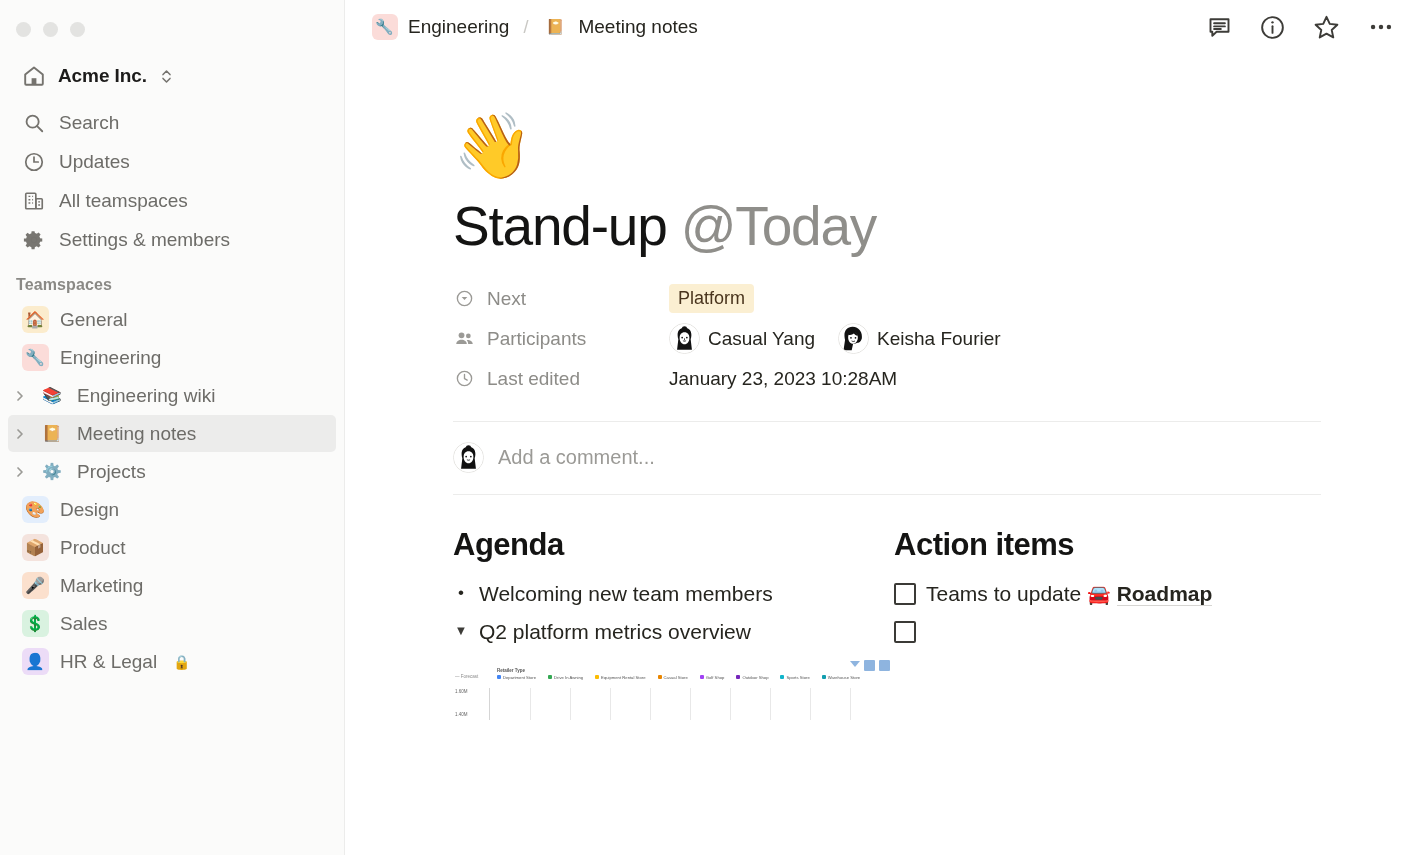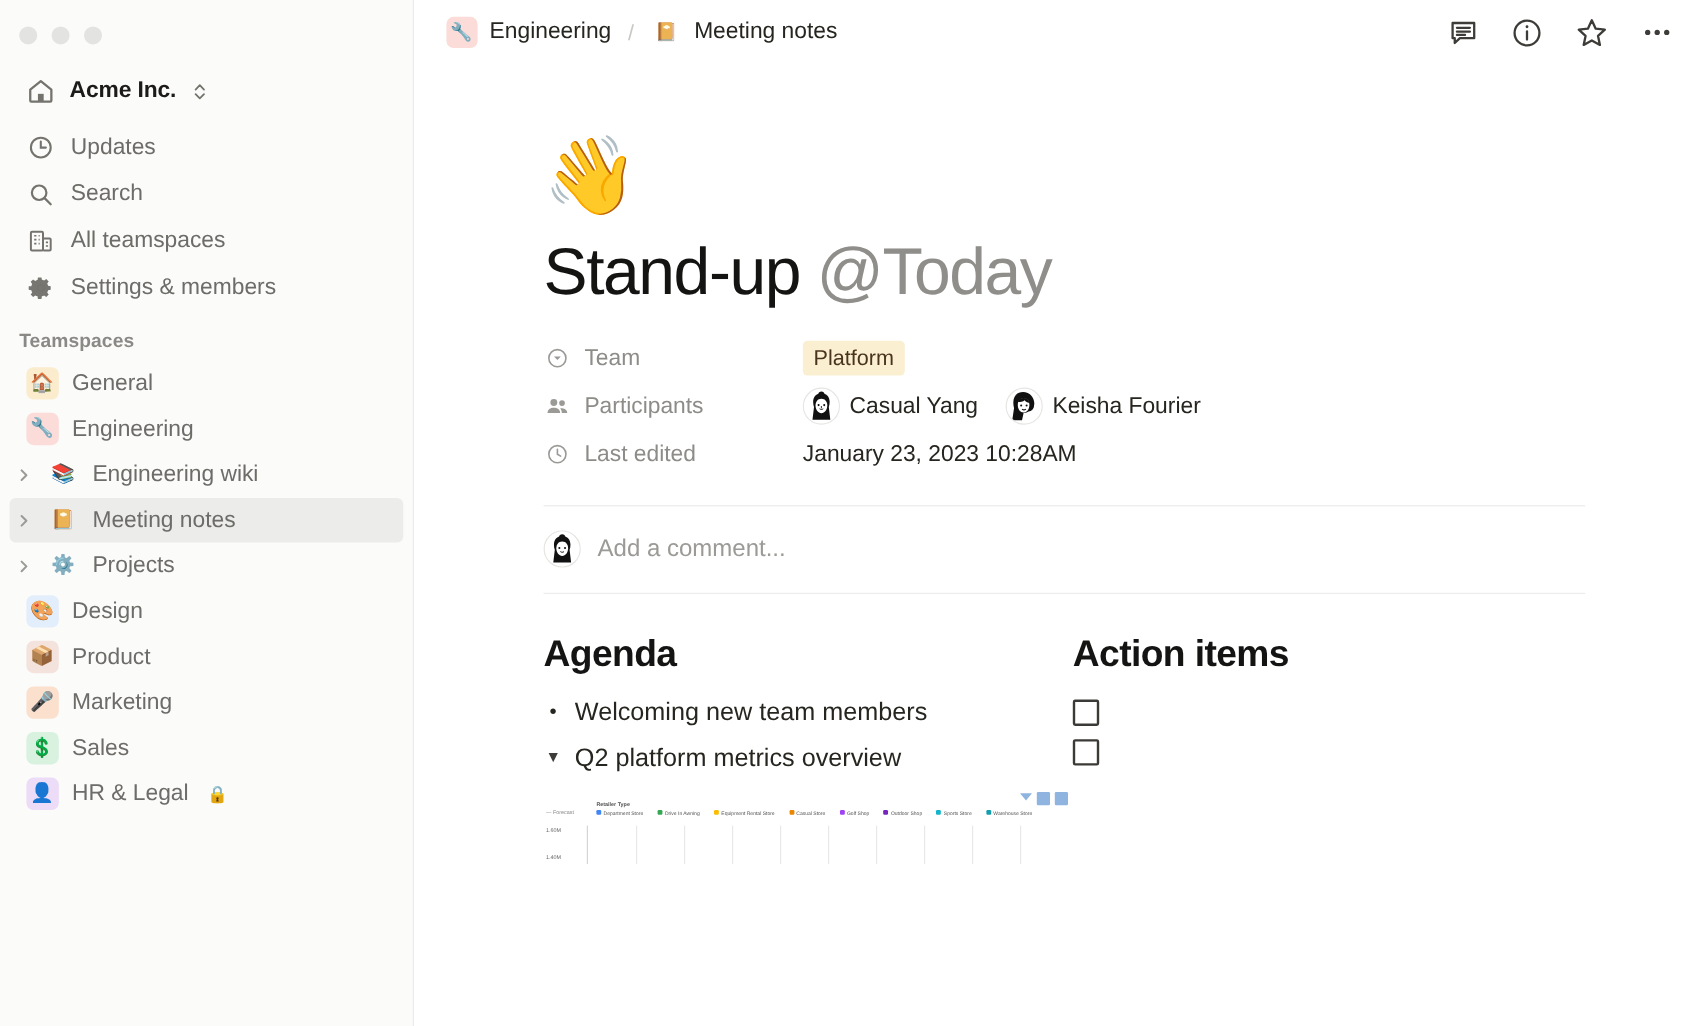--- a/index.html
+++ b/index.html
@@ -216,35 +216,35 @@
         <svg width="11" height="17" viewBox="0 0 11 17" fill="none" stroke="#75736e" stroke-width="1.5" stroke-linecap="round" stroke-linejoin="round">
           <path d="M2 6.6 5.5 3 9 6.6"></path>
             <path d="M2 10.4 5.5 14l3.5-3.6"></path>
         </svg>
       </span>
     </div>
 
     <div>
       <div class="nav-item">
         <span class="nav-icon">
+          <svg width="22" height="22" viewBox="0 0 24 24" fill="none" stroke="#75736e" stroke-width="2" stroke-linecap="round">
+            <circle cx="10.5" cy="10.5" r="6.6"></circle>
+              <path d="M15.4 15.4 21 21"></path>
+          </svg>
+        </span>
+        <span>Search</span>
+      </div>
+      <div class="nav-item">
+        <span class="nav-icon">
           <svg width="22" height="22" viewBox="0 0 24 24" fill="none" stroke="#75736e" stroke-width="1.9" stroke-linecap="round">
             <circle cx="12" cy="12" r="9"></circle>
               <path d="M12 6.6V12h4.6"></path>
           </svg>
         </span>
         <span>Updates</span>
-      </div>
-      <div class="nav-item">
-        <span class="nav-icon">
-          <svg width="22" height="22" viewBox="0 0 24 24" fill="none" stroke="#75736e" stroke-width="2" stroke-linecap="round">
-            <circle cx="10.5" cy="10.5" r="6.6"></circle>
-              <path d="M15.4 15.4 21 21"></path>
-          </svg>
-        </span>
-        <span>Search</span>
       </div>
       <div class="nav-item">
         <span class="nav-icon">
           <svg width="22" height="22" viewBox="0 0 24 24" fill="none" stroke="#75736e" stroke-width="1.8">
             <rect x="3" y="3.5" width="11" height="17" rx="1"></rect>
             <rect x="14" y="9.5" width="7" height="11" rx="1"></rect>
             <path d="M6 7h2M10 7h1M6 10.6h2M10 10.6h1M6 14.2h2M10 14.2h1M16.6 13h2M16.6 16.4h2" stroke-width="1.5"></path>
           </svg>
         </span>
         <span>All teamspaces</span>
@@ -387,21 +387,21 @@
         <div class="props">
 
           <div class="prop-row">
             <div class="prop-key">
               <span class="pi">
                 <svg width="19" height="19" viewBox="0 0 24 24" fill="none" stroke="#9b9a96" stroke-width="1.7">
                   <circle cx="12" cy="12" r="9"></circle>
                     <path d="M8.4 10.2 12 14l3.6-3.8z" fill="#9b9a96" stroke="none"></path>
                 </svg>
               </span>
-              <span>Team</span>
+              <span>Next</span>
             </div>
             <div class="prop-val">
               <span class="tag">Platform</span>
             </div>
           </div>
 
           <div class="prop-row">
             <div class="prop-key">
               <span class="pi">
                 <svg width="21" height="21" viewBox="0 0 24 24" fill="#9b9a96">
@@ -556,20 +556,21 @@
               </div>
             </div>
           </div>
 
           <div class="col">
             <h2 class="col-h2">Action items</h2>
 
 
             <div class="li">
               <span class="cb"></span>
+              <span><span>Teams to update </span><span class="inline-ico">🚘</span> <span class="link-bold">Roadmap</span></span>
             </div>
 
             <div class="li">
               <span class="cb"></span>
             </div>
           </div>
 
         </div>
       </div>
     </div>

